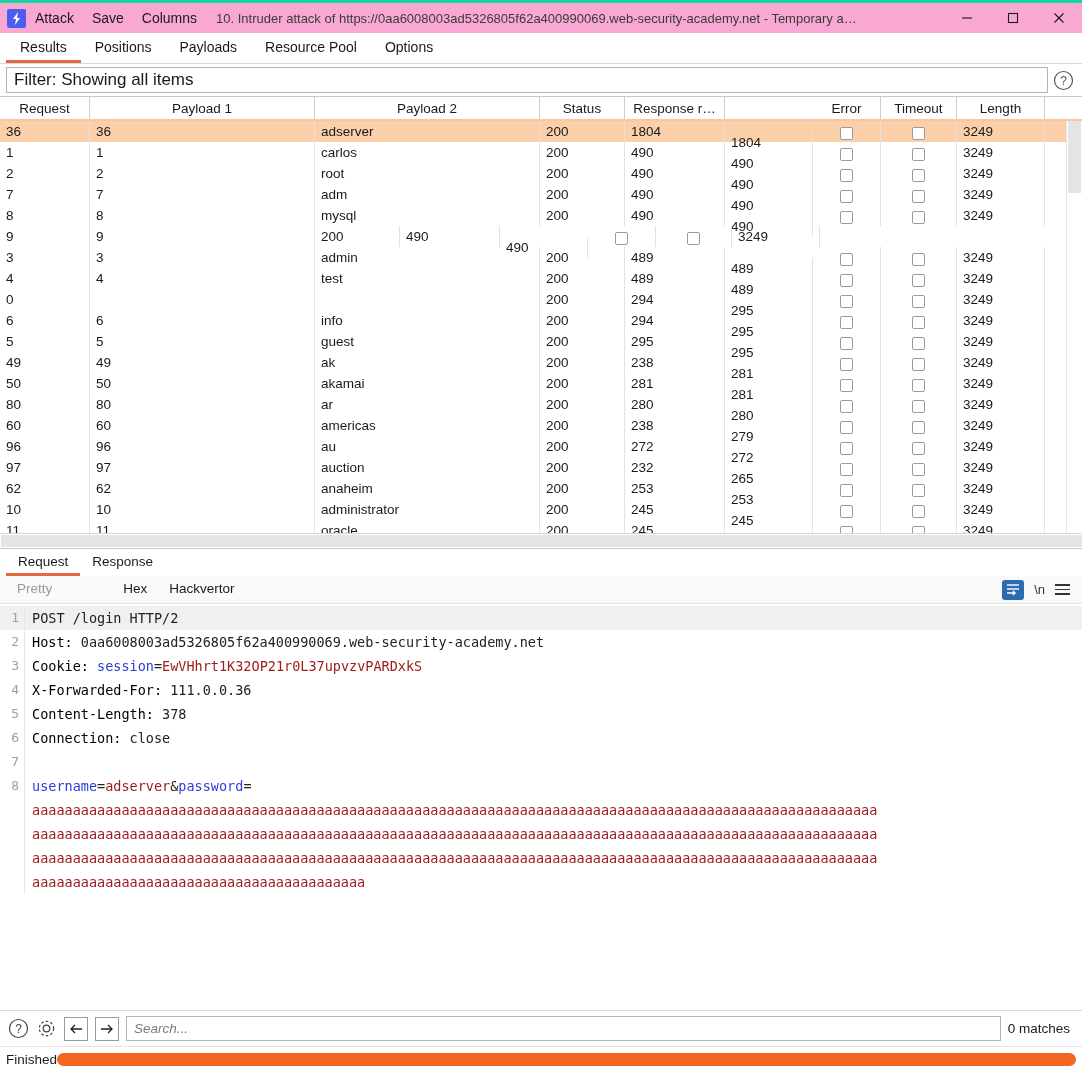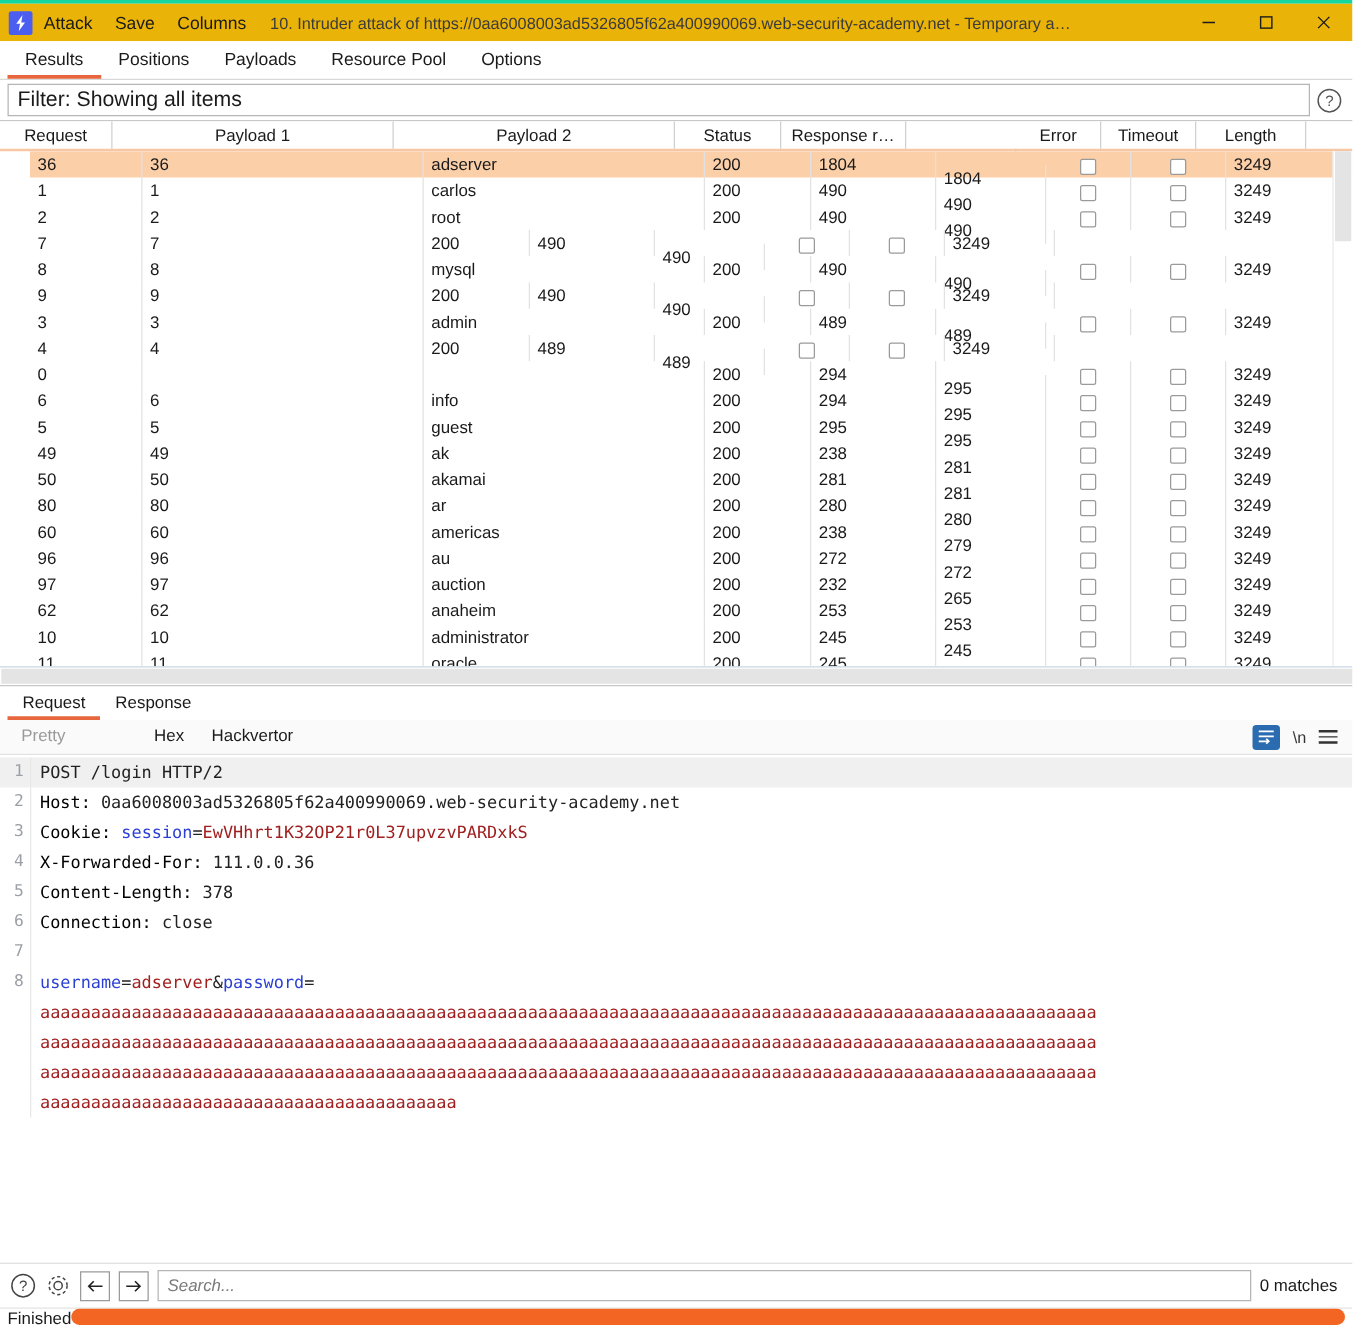--- a/index.html
+++ b/index.html
@@ -13,21 +13,21 @@
   }
   #app { width: 1082px; height: 1072px; display: flex; flex-direction: column; position: relative; }
 
   
   .top-accent { height: 3px; background: #14d7a0; width: 100%; flex: 0 0 3px; }
 
   
   .titlebar {
     height: 30px; flex: 0 0 30px;
     display: flex; align-items: center;
-    background: #eab308;
+    background: #f9a8d4;
     padding-left: 7px;
   }
   .burp-logo {
     width: 19px; height: 19px; background: #4b5ef0;
     border-radius: 2px; display: flex; align-items: center; justify-content: center;
     flex: 0 0 19px;
   }
   .burp-logo svg { display: block; }
   .tb-menu {
     padding: 2px 9px; font-size: 14px; color: #1a1a1a; cursor: default; white-space: nowrap;
@@ -88,21 +88,21 @@
     position: relative;
   }
   .th {
     display: flex; align-items: center; justify-content: center;
     font-size: 13.5px; color: #1a1a1a;
     border-right: 1px solid #d0d0d0;
     position: relative; overflow: hidden; white-space: nowrap;
     cursor: default; height: 100%;
   }
   .th .sortarrow { margin-left: 5px; display: inline-flex; }
-  .tbody { flex: 1 1 auto; overflow: hidden; position: relative; padding-left: 24px; }
+  .tbody { flex: 1 1 auto; overflow: hidden; position: relative; }
   .trow { display: flex; height: 21px; font-size: 13.5px; align-items: center; }
   .trow.sel { background: #fbcfa8; }
   .td {
     height: 21px; line-height: 21px;
     border-right: 1px solid #e2e2e2;
     padding: 0 6px; overflow: hidden; white-space: nowrap;
   }
   .td.num-left { text-align: left; }
   .td.center { text-align: center; padding: 0; }
   .cb {
@@ -207,21 +207,21 @@
   .search-input {
     flex: 1 1 auto; height: 25px; border: 1px solid #b5b5b5; background: #fff;
     padding: 0 7px; font-size: 13.5px; font-style: italic; color: #7a7a7a;
     font-family: "Liberation Sans", sans-serif;
   }
   .search-input::placeholder { color: #7a7a7a; font-style: italic; opacity: 1; }
   .matches { font-size: 13.5px; color: #1a1a1a; padding-right: 4px; white-space: nowrap; }
 
   
   .statusbar {
-    flex: 0 0 26px; height: 26px; display: flex; align-items: flex-start;
+    flex: 0 0 26px; height: 26px; display: flex; align-items: center;
     gap: 0; padding: 0 6px 0 6px; background: #fff; border-top: 1px solid #e4e4e4;
   }
   .status-label { font-size: 13.5px; color: #1a1a1a; white-space: nowrap; }
   .progress {
     flex: 1 1 auto; height: 13px; background: #f26522; border-radius: 7px;
   }
 </style>
 </head>
 <body>
 
@@ -333,20 +333,21 @@
           <div class="td c-rr num-left">490</div>
           <div class="td c-rc num-left">490</div>
           <div class="td center c-error"><span class="cb"></span></div>
           <div class="td center c-timeout"><span class="cb"></span></div>
           <div class="td c-length num-left">3249</div>
           <div class="td c-pad"></div>
         </div>
         <div class="trow">
           <div class="td c-request num-left">7</div>
           <div class="td c-p1 num-left">7</div>
+          <div class="td c-p2 num-left">adm</div>
           <div class="td c-status num-left">200</div>
           <div class="td c-rr num-left">490</div>
           <div class="td c-rc num-left">490</div>
           <div class="td center c-error"><span class="cb"></span></div>
           <div class="td center c-timeout"><span class="cb"></span></div>
           <div class="td c-length num-left">3249</div>
           <div class="td c-pad"></div>
         </div>
         <div class="trow">
           <div class="td c-request num-left">8</div>
@@ -379,20 +380,21 @@
           <div class="td c-rr num-left">489</div>
           <div class="td c-rc num-left">489</div>
           <div class="td center c-error"><span class="cb"></span></div>
           <div class="td center c-timeout"><span class="cb"></span></div>
           <div class="td c-length num-left">3249</div>
           <div class="td c-pad"></div>
         </div>
         <div class="trow">
           <div class="td c-request num-left">4</div>
           <div class="td c-p1 num-left">4</div>
+          <div class="td c-p2 num-left">test</div>
           <div class="td c-status num-left">200</div>
           <div class="td c-rr num-left">489</div>
           <div class="td c-rc num-left">489</div>
           <div class="td center c-error"><span class="cb"></span></div>
           <div class="td center c-timeout"><span class="cb"></span></div>
           <div class="td c-length num-left">3249</div>
           <div class="td c-pad"></div>
         </div>
         <div class="trow">
           <div class="td c-request num-left">0</div>

